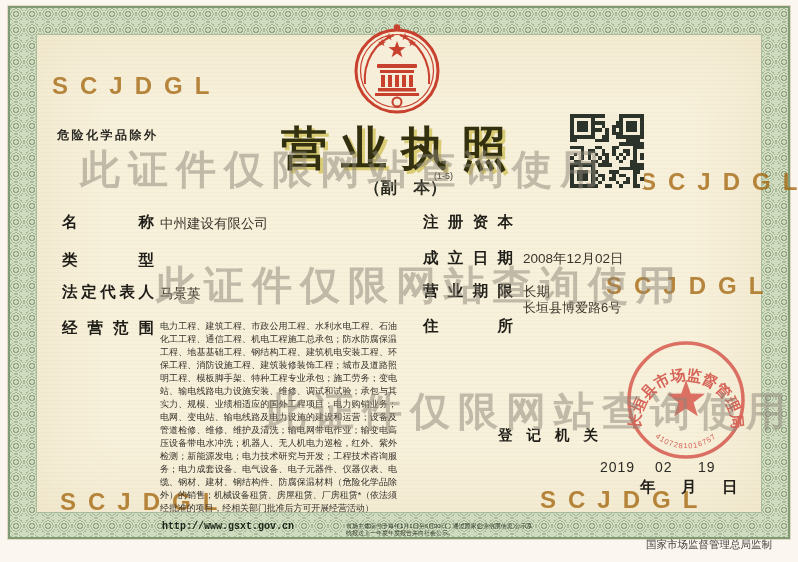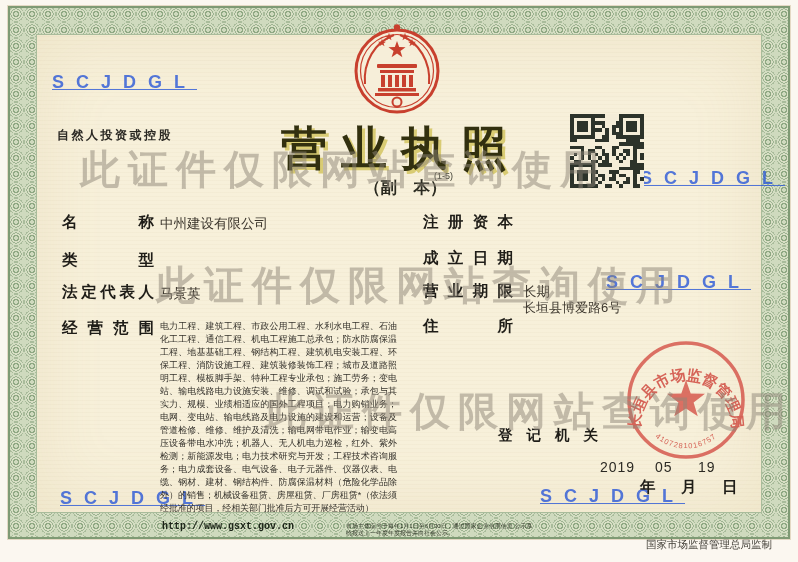--- a/index.html
+++ b/index.html
@@ -38,21 +38,21 @@
   .l-val{left:160px;}
   .r-lab{left:423px;width:90px;}
   .r-val{left:523px;}
   .scope{left:160px;top:320px;width:237px;white-space:normal;font-size:9px;line-height:13px;
     text-align:justify;color:#33302a;letter-spacing:-.1px;}
   .auth-lab{left:498px;top:426px;width:100px;font-size:14.5px;}
   .date-num{font-size:14px;color:#2c2a24;letter-spacing:1px;}
   .date-unit{font-size:15.5px;font-weight:700;color:#1f1d18;}
   
   .wm{position:absolute;font-size:40px;font-weight:600;letter-spacing:8px;color:#8e8678;opacity:.5;z-index:30;pointer-events:none;}
-  .pat{position:absolute;font-size:18px;font-weight:700;letter-spacing:12px;color:#1d4ed8;opacity:.75;z-index:3;text-decoration:underline;}
+  .pat{position:absolute;font-size:24px;font-weight:700;letter-spacing:12px;color:#a16207;opacity:.75;z-index:3;}
   
   .seal{position:absolute;left:616px;top:330px;opacity:.82;z-index:25;}
   .emblem{position:absolute;left:352px;top:22px;z-index:8;}
   
   .url{left:162px;top:521px;font-size:10px;font-weight:700;font-family:"Liberation Mono",monospace;color:#1c2418;z-index:15;}
   .notice{left:346px;top:523px;width:188px;white-space:normal;font-size:6px;line-height:7px;color:#2e3426;z-index:15;}
   .foot-left{left:44px;top:543px;font-size:10.5px;color:#3f3c34;}
   .foot-right{left:646px;top:538px;font-size:10.5px;color:#3f3c34;}
   .content{position:absolute;inset:0;z-index:10;}
 </style>
@@ -91,21 +91,21 @@
       <rect x="29" y="53" width="4" height="12" fill="#c8402e"></rect>
       <rect x="36" y="53" width="4" height="12" fill="#c8402e"></rect>
       <rect x="43" y="53" width="4" height="12" fill="#c8402e"></rect>
       <rect x="50" y="53" width="4" height="12" fill="#c8402e"></rect>
       <rect x="57" y="53" width="4" height="12" fill="#c8402e"></rect>
       <rect x="26" y="66" width="38" height="3.5" fill="#c8402e"></rect>
       <rect x="23" y="71" width="44" height="3" fill="#c8402e"></rect>
       <circle cx="45" cy="80" r="4.5" fill="none" stroke="#c8402e" stroke-width="2"></circle>
     </svg>
 
-    <div class="abs code-label">自然人投资或控股</div>
+    <div class="abs code-label">危险化学品除外</div>
 
     <div class="abs subtitle">（副　本）</div>
     <div class="abs title">营业执照</div>
     <div class="abs copy-index">(1-5)</div>
 
     <div class="qr">
         <i style="grid-row:1;grid-column:1"></i>
         <i style="grid-row:1;grid-column:2"></i>
         <i style="grid-row:1;grid-column:3"></i>
         <i style="grid-row:1;grid-column:4"></i>
@@ -370,20 +370,21 @@
         <i>资</i>
         <i>本</i>
       </div>
 
     <div class="abs lbl r-lab spread" style="top:248px">
         <i>成</i>
         <i>立</i>
         <i>日</i>
         <i>期</i>
       </div>
+    <div class="abs val r-val" style="top:250px;font-size:13.5px">2008年12月02日</div>
 
     <div class="abs lbl r-lab spread" style="top:281px">
         <i>营</i>
         <i>业</i>
         <i>期</i>
         <i>限</i>
       </div>
     <div class="abs val r-val" style="top:283px;font-size:13.5px">长期</div>
 
     <div class="abs lbl r-lab spread" style="top:316px">
@@ -393,21 +394,21 @@
     <div class="abs val r-val" style="top:299px;font-size:13px">长垣县博爱路6号</div>
 
     <div class="abs lbl auth-lab spread">
         <i>登</i>
         <i>记</i>
         <i>机</i>
         <i>关</i>
       </div>
 
     <span class="abs date-num" style="left:600px;top:459px">2019</span>
-    <span class="abs date-num" style="left:655px;top:459px">05</span>
+    <span class="abs date-num" style="left:655px;top:459px">02</span>
     <span class="abs date-num" style="left:698px;top:459px">19</span>
     <span class="abs date-unit" style="left:640px;top:477px">年</span>
     <span class="abs date-unit" style="left:681px;top:477px">月</span>
     <span class="abs date-unit" style="left:722px;top:477px">日</span>
 
     <div class="abs url">http://www.gsxt.gov.cn</div>
     <div class="abs notice">
       <span>市场主体应当于每年1月1日至6月30日，通过国家企业信用信息</span>
       <span>公示系统报送上一年度年度报告并向社会公示。</span>
     </div>

